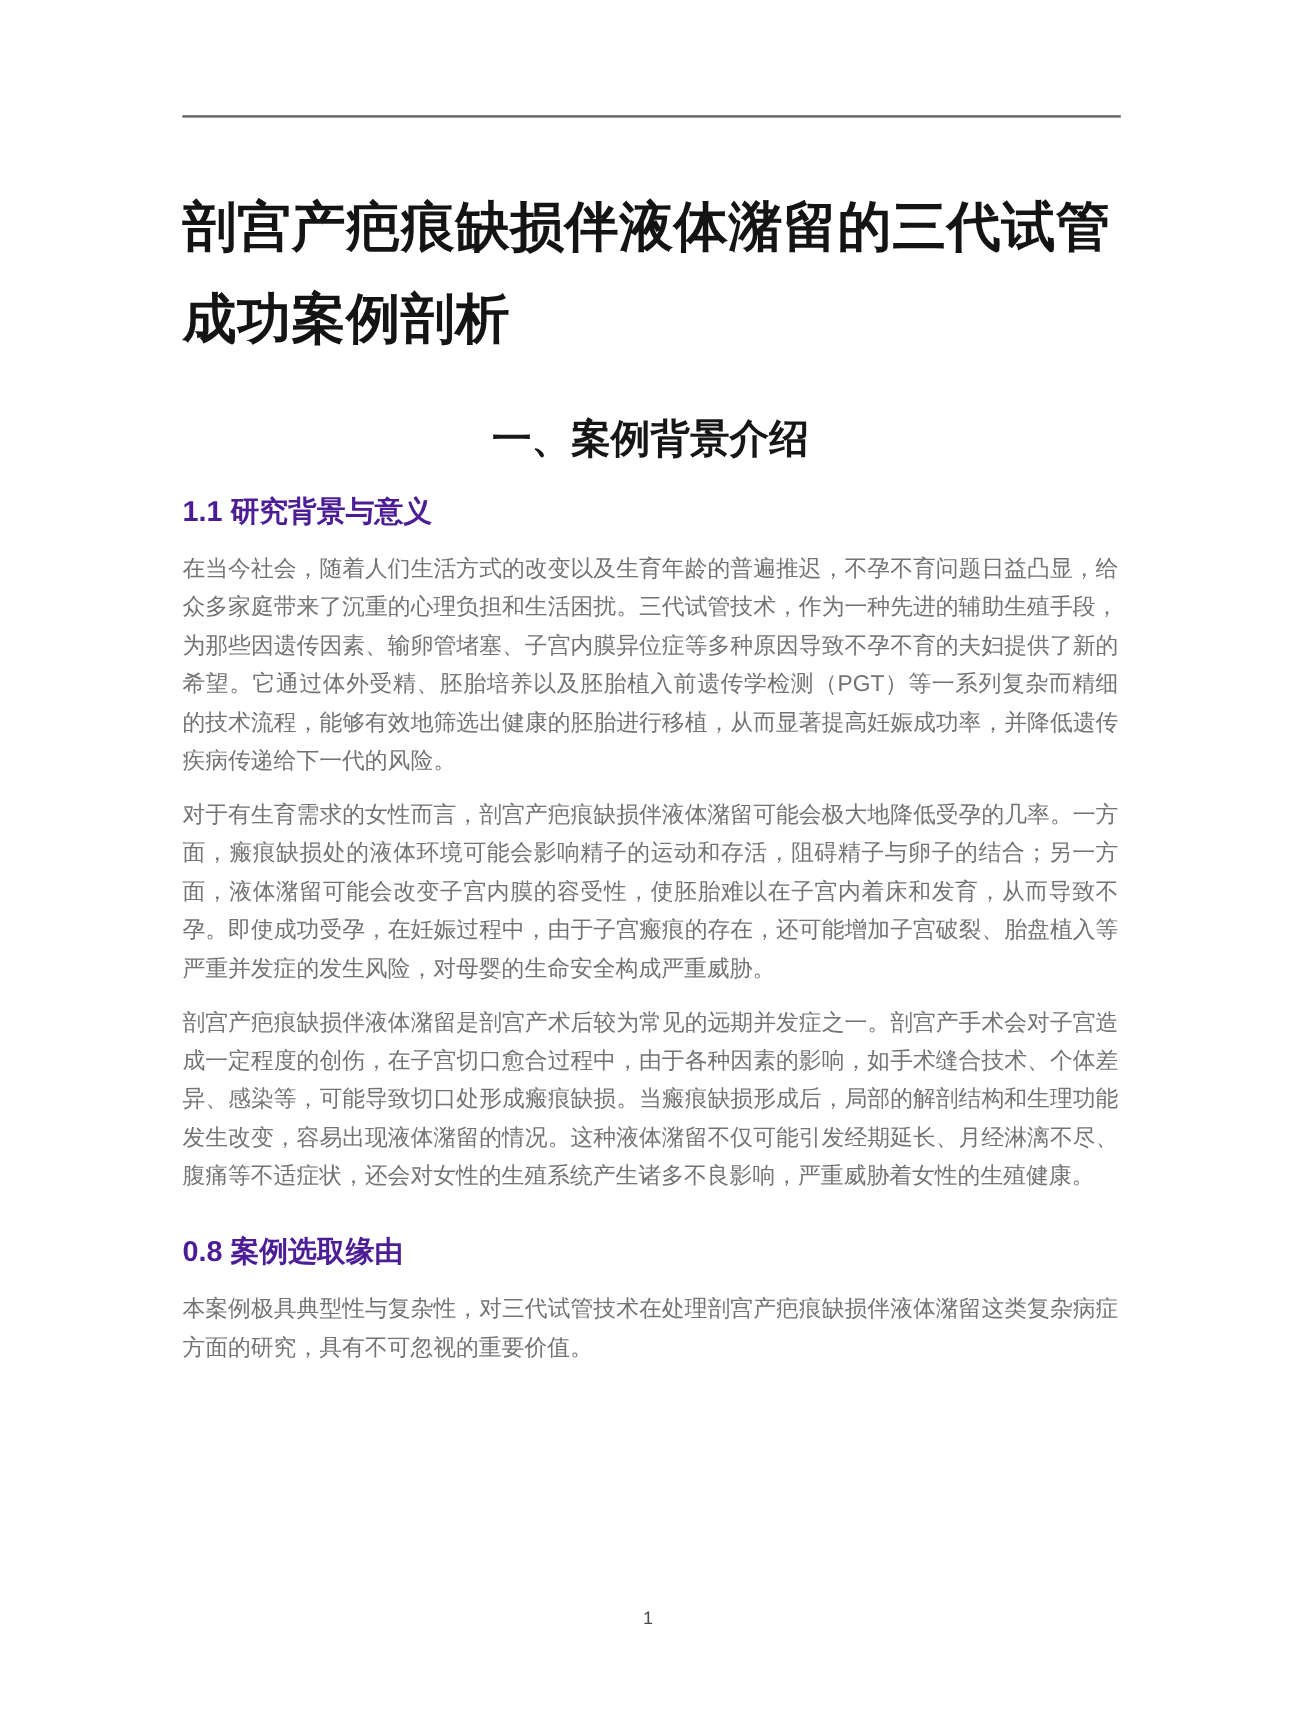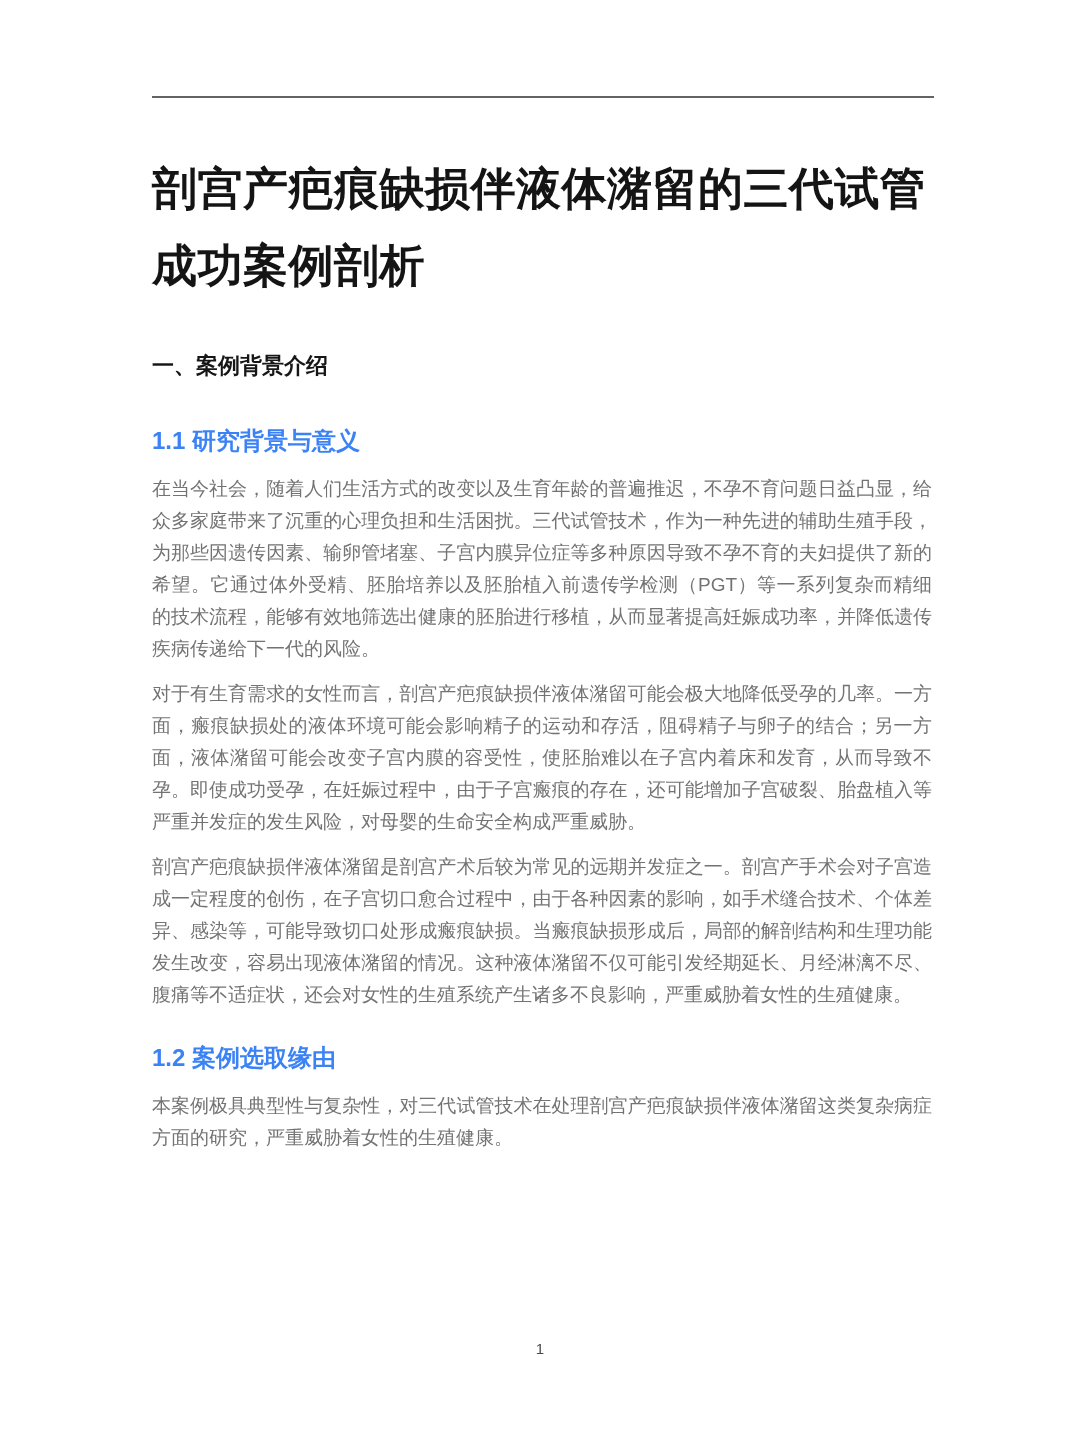--- a/index.html
+++ b/index.html
@@ -27,31 +27,32 @@
   }
   h1.doc-title {
     font-size: 45px;
     line-height: 77px;
     font-weight: 700;
     color: #141414;
     letter-spacing: 0.5px;
     margin-bottom: 44px;
   }
   h2.sec-heading {
-    font-size: 22px;
+    font-size: 33px;
     line-height: 36px;
     font-weight: 700;
     color: #161616;
-    margin-bottom: 40px;
+    margin-bottom: 26px;
+    text-align: center;
   }
   h3.sub-heading {
     font-size: 24px;
     line-height: 34px;
     font-weight: 700;
-    color: #3b82f6;
+    color: #4c1d95;
     margin-bottom: 15px;
   }
   h3.sub-heading.spaced-top { margin-top: 30px; }
   p.body-para {
     font-size: 19px;
     line-height: 32px;
     text-align: justify;
     color: #737373;
     margin-bottom: 13px;
   }
@@ -79,20 +80,20 @@
 
     <h3 class="sub-heading">1.1 研究背景与意义</h3>
 
     <p class="body-para">在当今社会，随着人们生活方式的改变以及生育年龄的普遍推迟，不孕不育问题日益凸显，给众多家庭带来了沉重的心理负担和生活困扰。三代试管技术，作为一种先进的辅助生殖手段，为那些因遗传因素、输卵管堵塞、子宫内膜异位症等多种原因导致不孕不育的夫妇提供了新的希望。它通过体外受精、胚胎培养以及胚胎植入前遗传学检测（PGT）等一系列复杂而精细的技术流程，能够有效地筛选出健康的胚胎进行移植，从而显著提高妊娠成功率，并降低遗传疾病传递给下一代的风险。</p>
 
     <p class="body-para">对于有生育需求的女性而言，剖宫产疤痕缺损伴液体潴留可能会极大地降低受孕的几率。一方面，瘢痕缺损处的液体环境可能会影响精子的运动和存活，阻碍精子与卵子的结合；另一方面，液体潴留可能会改变子宫内膜的容受性，使胚胎难以在子宫内着床和发育，从而导致不孕。即使成功受孕，在妊娠过程中，由于子宫瘢痕的存在，还可能增加子宫破裂、胎盘植入等严重并发症的发生风险，对母婴的生命安全构成严重威胁。</p>
 
     <p class="body-para">剖宫产疤痕缺损伴液体潴留是剖宫产术后较为常见的远期并发症之一。剖宫产手术会对子宫造成一定程度的创伤，在子宫切口愈合过程中，由于各种因素的影响，如手术缝合技术、个体差异、感染等，可能导致切口处形成瘢痕缺损。当瘢痕缺损形成后，局部的解剖结构和生理功能发生改变，容易出现液体潴留的情况。这种液体潴留不仅可能引发经期延长、月经淋漓不尽、腹痛等不适症状，还会对女性的生殖系统产生诸多不良影响，严重威胁着女性的生殖健康。</p>
 
 
-    <h3 class="sub-heading spaced-top">1.2 案例选取缘由</h3>
+    <h3 class="sub-heading spaced-top">0.8 案例选取缘由</h3>
 
-    <p class="body-para">本案例极具典型性与复杂性，对三代试管技术在处理剖宫产疤痕缺损伴液体潴留这类复杂病症方面的研究，严重威胁着女性的生殖健康。</p>
+    <p class="body-para">本案例极具典型性与复杂性，对三代试管技术在处理剖宫产疤痕缺损伴液体潴留这类复杂病症方面的研究，具有不可忽视的重要价值。</p>
 
   </div>
 
   <div class="page-number">1</div>
 </div>
 
 </body></html>

